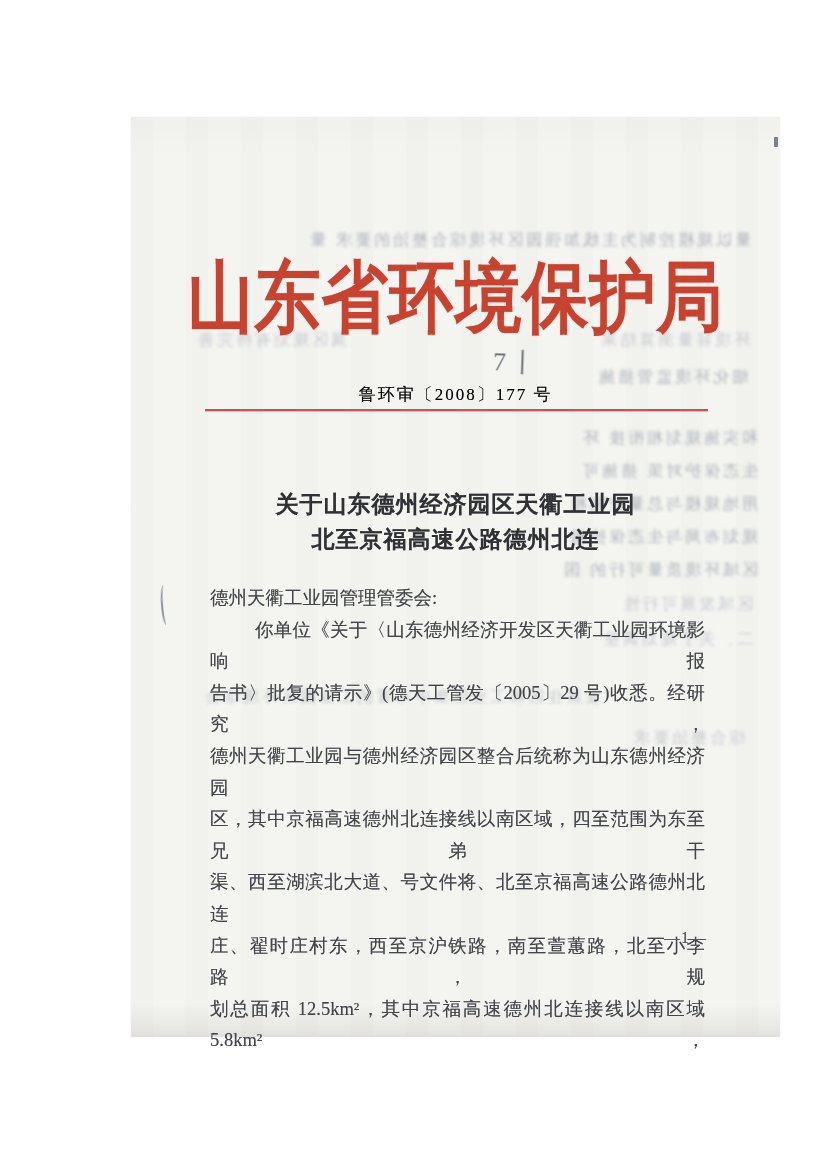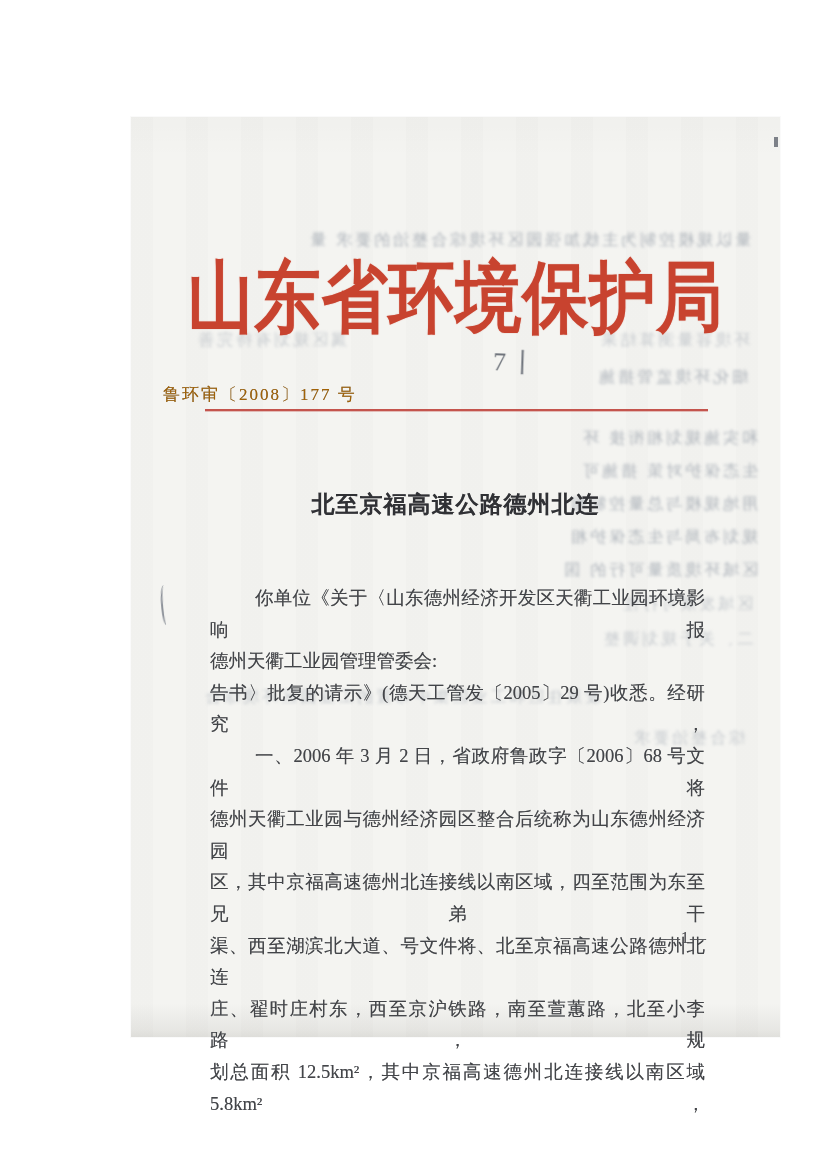--- a/index.html
+++ b/index.html
@@ -20,24 +20,23 @@
     content:"";position:absolute;left:0;bottom:0;width:100%;height:34px;pointer-events:none;
     background:linear-gradient(180deg, rgba(0,0,0,0) 0, rgba(120,118,110,0.10) 78%, rgba(120,118,110,0.16) 100%);
   }
   .agency-title{
     position:absolute;left:0;top:128px;width:100%;text-align:center;
     font-size:66px;font-weight:bold;color:#c8432f;letter-spacing:1px;
     transform:scaleY(1.18);transform-origin:top center;white-space:nowrap;
     text-shadow:0 0 1px rgba(200,67,47,0.55);
   }
   .doc-number{
-    position:absolute;left:0;top:266px;width:100%;text-align:left;
-    font-size:17px;color:#a16207;letter-spacing:2px;
+    position:absolute;left:0;top:266px;width:100%;text-align:center;
+    font-size:17px;color:#000000;letter-spacing:2px;
     text-shadow:0 0 0.5px rgba(74,75,79,0.6);
-    padding-left:32px;
   }
   .red-rule{
     position:absolute;left:74px;top:292px;width:503px;height:0;
     border-top:2px solid #c4544d;border-bottom:1px solid rgba(196,84,77,0.35);
   }
   .doc-title{
     position:absolute;left:0;top:370px;width:100%;text-align:center;
     font-size:23px;font-weight:bold;color:#303135;line-height:35px;letter-spacing:1px;
     text-shadow:0 0 0.6px rgba(48,49,53,0.6);
   }
@@ -100,28 +99,28 @@
   <div class="mark-edge-tick"></div>
 
   <div class="content">
     <div class="agency-title">山东省环境保护局</div>
 
     <div class="doc-number">鲁环审〔2008〕177 号</div>
 
     <div class="red-rule"></div>
 
     <div class="doc-title">
+      <div>关于山东德州经济园区天衢工业园</div>
       <div>北至京福高速公路德州北连</div>
     </div>
 
     <div class="body-block">
+      <div class="line">德州天衢工业园管理管委会:</div>
       <div class="line fill indent">你单位《关于〈山东德州经济开发区天衢工业园环境影响报</div>
-      <div class="line">德州天衢工业园管理管委会:</div>
       <div class="line fill">告书〉批复的请示》(德天工管发〔2005〕29 号)收悉。经研究，</div>
-      <div class="line fill indent">一、2006 年 3 月 2 日，省政府鲁政字〔2006〕68 号文件将</div>
       <div class="line fill">德州天衢工业园与德州经济园区整合后统称为山东德州经济园</div>
       <div class="line fill">区，其中京福高速德州北连接线以南区域，四至范围为东至兄弟干</div>
       <div class="line fill">渠、西至湖滨北大道、号文件将、北至京福高速公路德州北连</div>
       <div class="line fill">庄、翟时庄村东，西至京沪铁路，南至萱蕙路，北至小李路，规</div>
       <div class="line fill">划总面积 12.5km²，其中京福高速德州北连接线以南区域 5.8km²，</div>
     </div>
 
     <div class="page-number">—1—</div>
   </div>
 </div>

